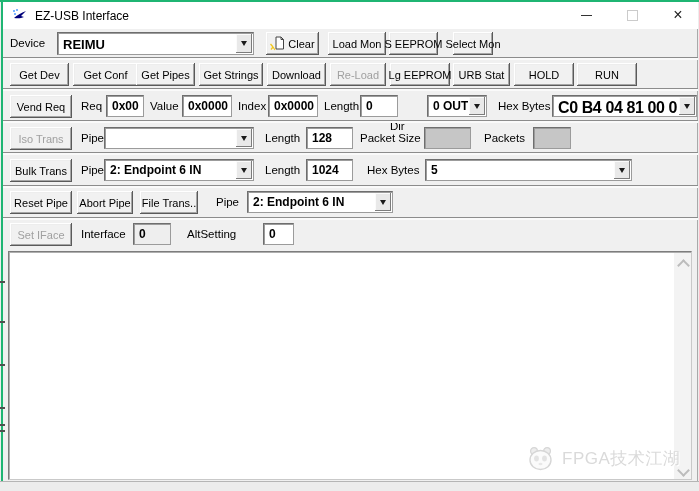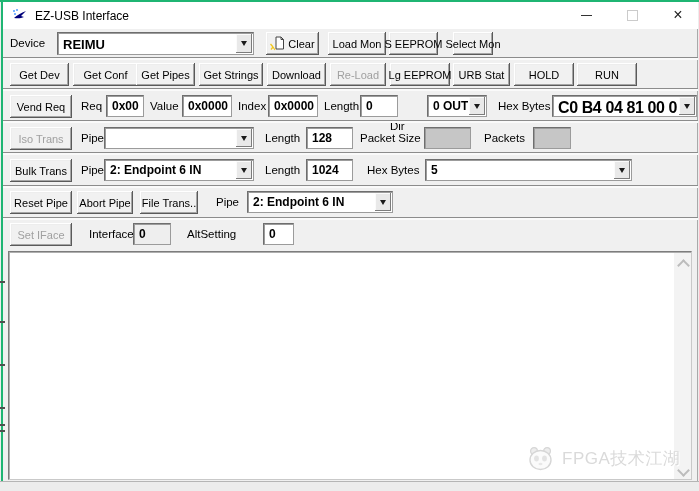--- a/index.html
+++ b/index.html
@@ -206,21 +206,21 @@
   <div class="combo" style="left:247px;top:191px;width:146px;">
     <span class="combo-val">2: Endpoint 6 IN</span>
     <span class="combo-btn">
         <span class="tri"></span>
       </span>
   </div>
 
   <div class="sep" style="top:217px;"></div>
 
   <div class="btn dis" style="left:10px;top:223px;width:62px;">Set IFace</div>
-  <div class="lbl" style="left:81px;top:228px;margin-left:8px;">Interface</div>
+  <div class="lbl" style="left:81px;top:228px;">Interface</div>
   <div class="field ifacebg" style="left:133px;top:223px;width:38px;">0</div>
   <div class="lbl" style="left:187px;top:228px;">AltSetting</div>
   <div class="field" style="left:263px;top:223px;width:31px;">0</div>
 
   <div id="output"></div>
   <div id="scrollbar"></div>
   <span class="chev chev-up"></span>
   <span class="chev chev-down"></span>
 
   <div id="watermark">

